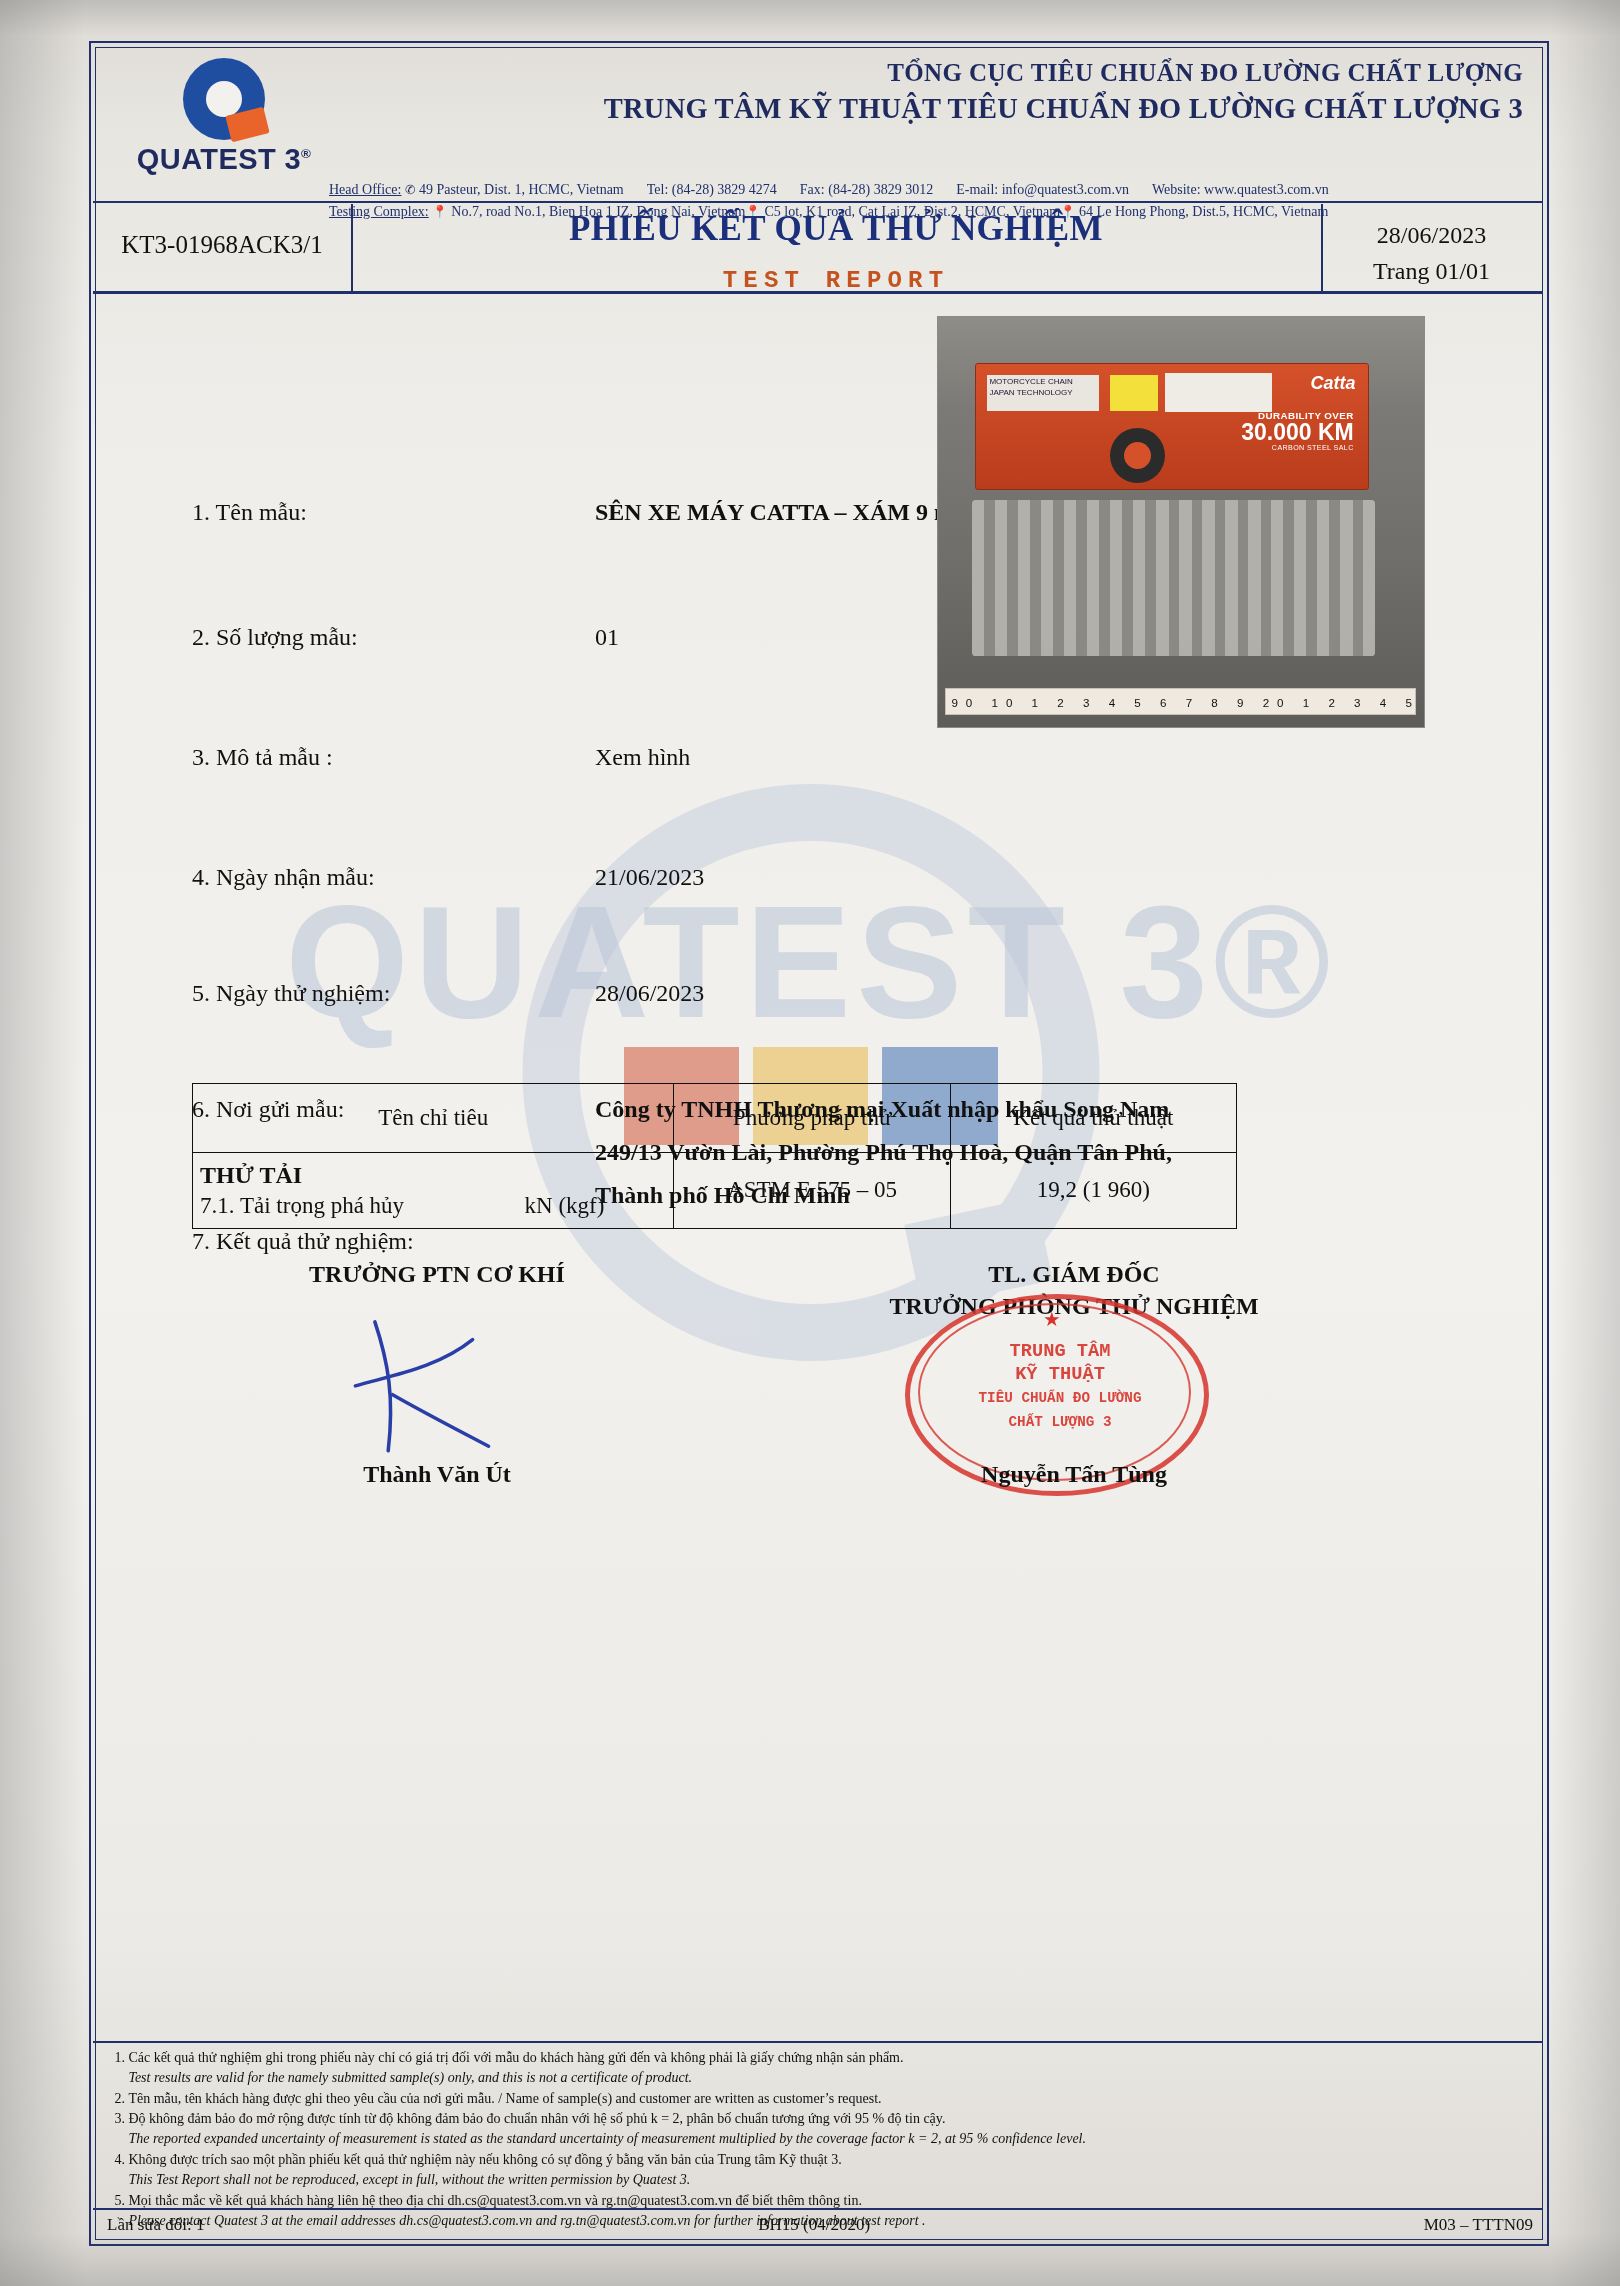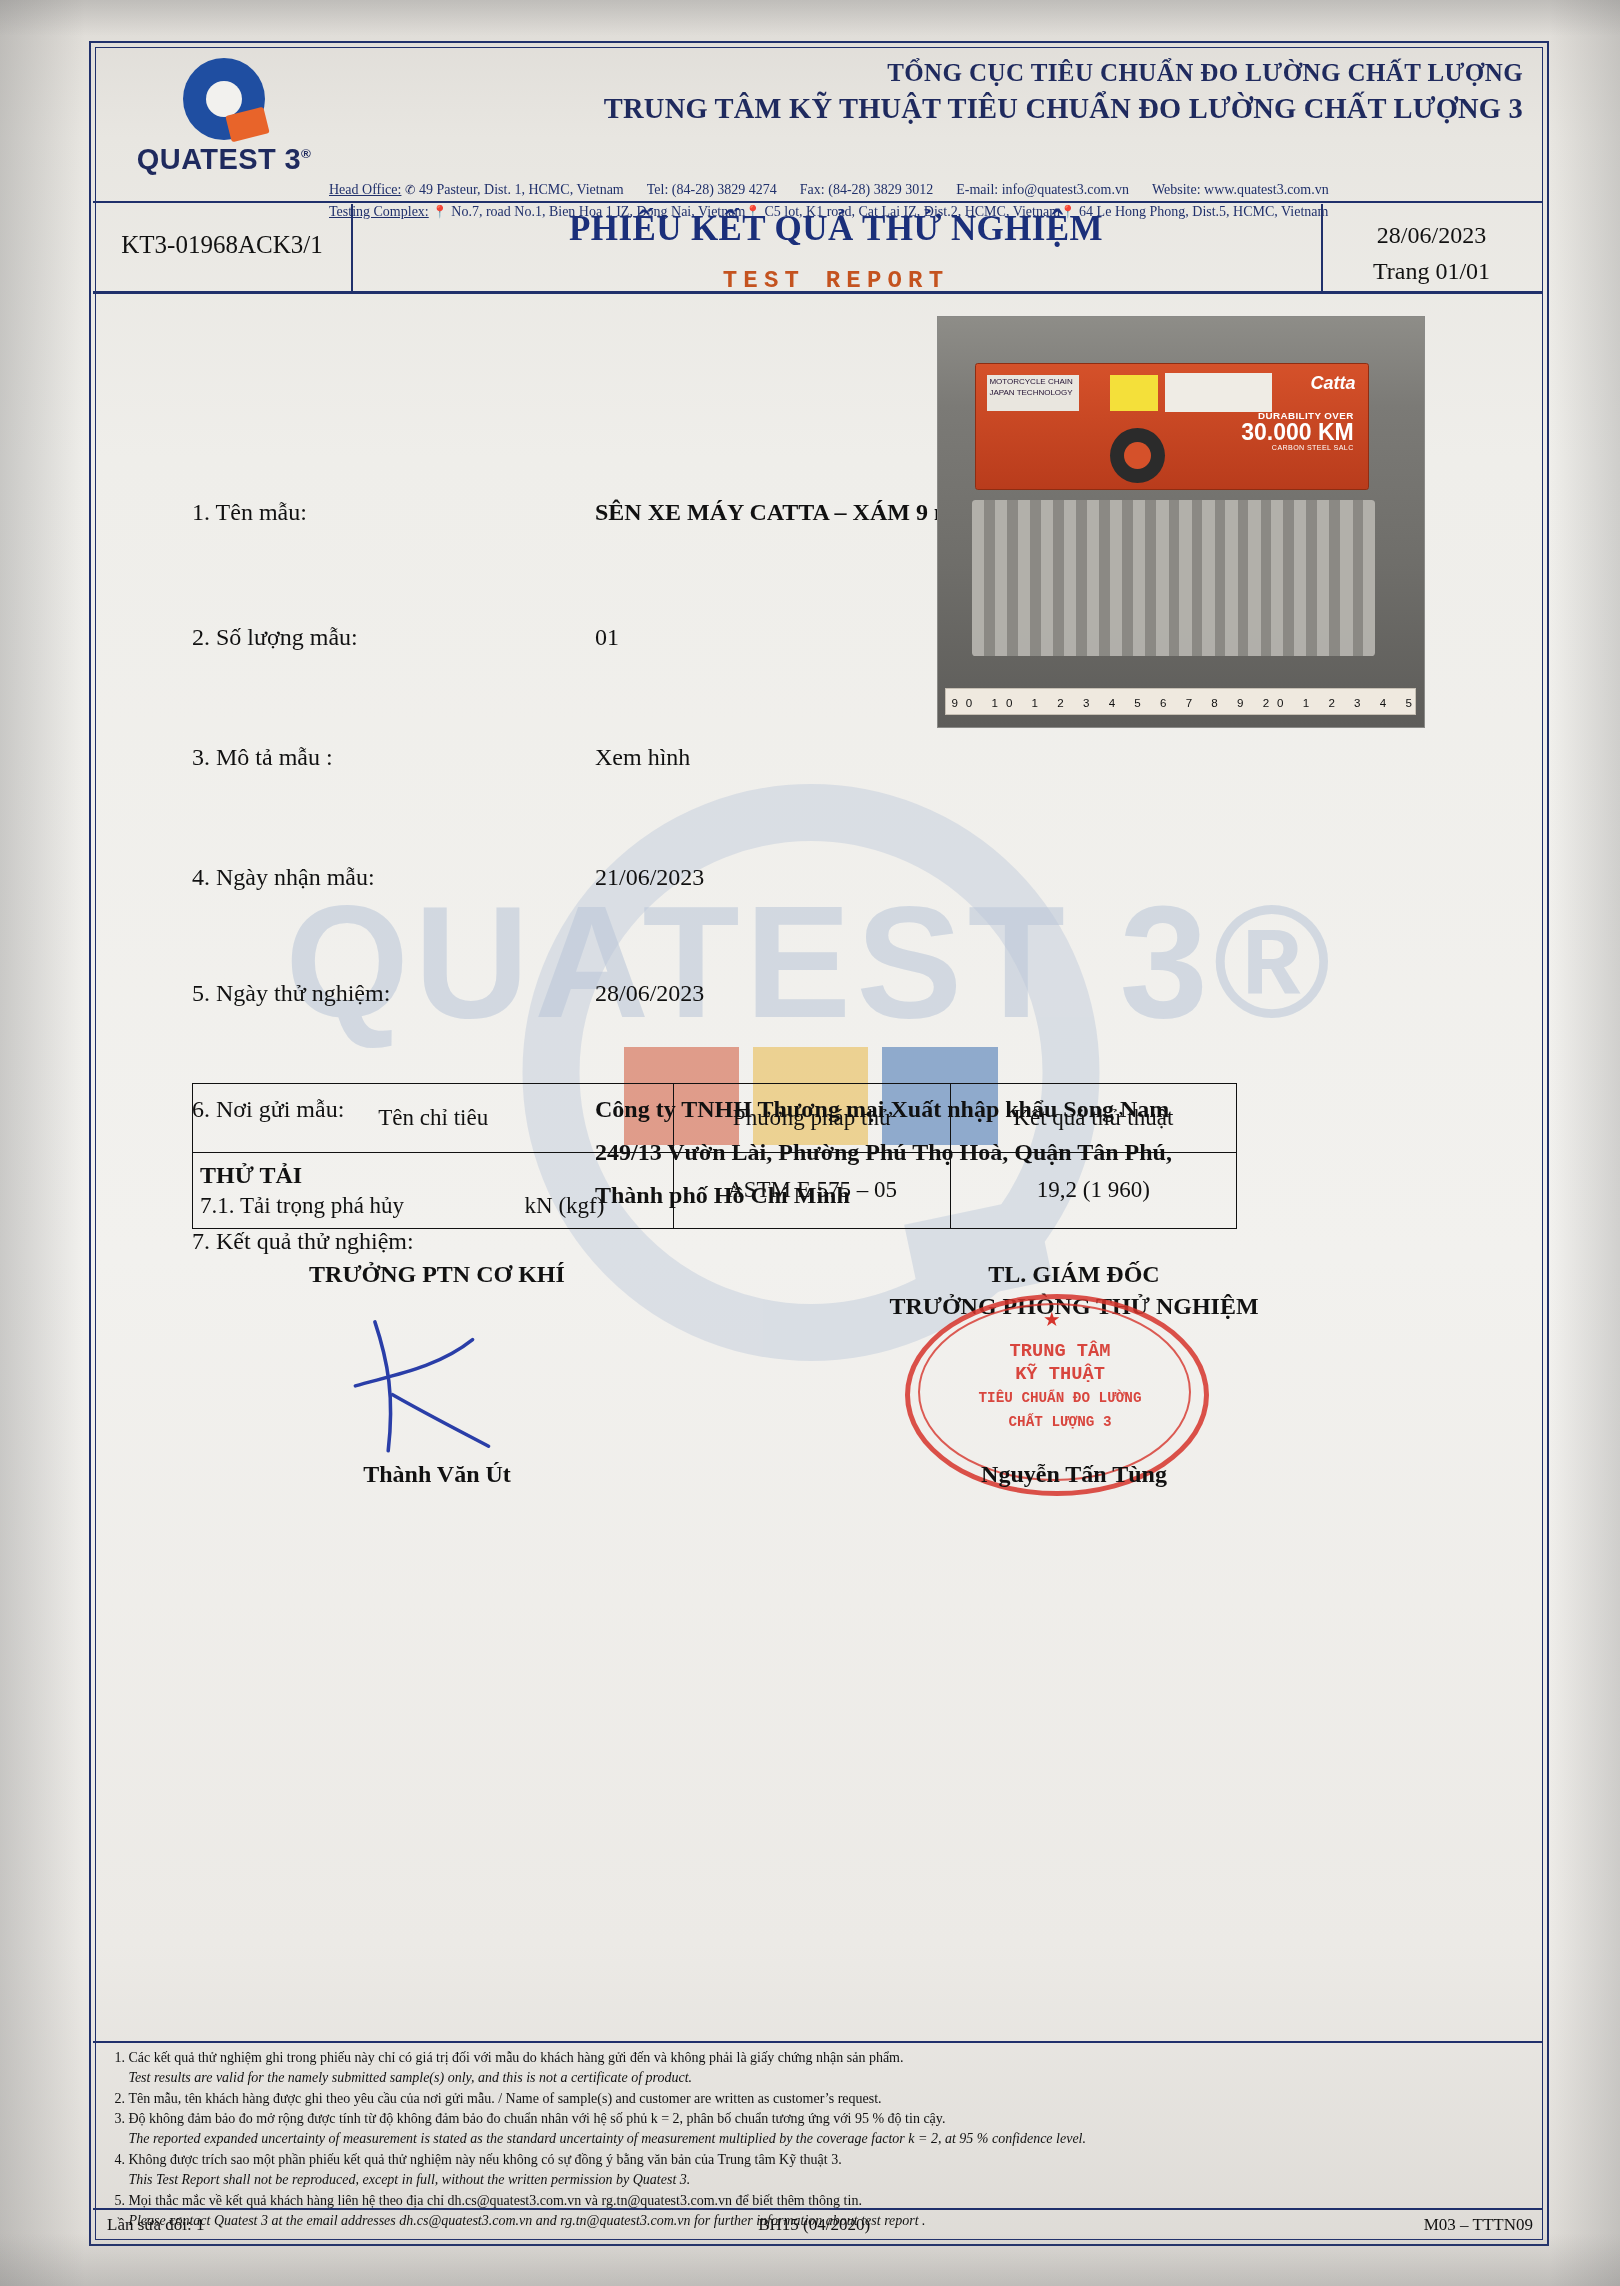--- a/index.html
+++ b/index.html
@@ -87,21 +87,21 @@
   .fval{position:absolute;left:595px;font-size:24px;color:#111;}
   .fval.b{font-weight:bold;}
 
   .photo{
     position:absolute;left:937px;top:316px;width:486px;height:410px;
     background:#6b6b68;overflow:hidden;border:0.9px solid #8a8a87;
   }
   .ph-bg{position:absolute;inset:0;background:
      linear-gradient(180deg,#8e8d88 0%,#7b7a76 22%,#6f6e6a 60%,#5d5c59 100%);}
   .ph-box{position:absolute;left:37px;top:46px;width:392px;height:125px;background:linear-gradient(180deg,#d5512a,#b93c1c);border:1.8px solid #8e2d12;border-radius:2.7px;}
-  .ph-box .lbl-l{position:absolute;left:10.7px;top:10.7px;width:92px;height:36px;background:#e9e6df;color:#213;font-family:"Liberation Sans",sans-serif;font-size:8px;line-height:10.7px;padding:2.7px;box-sizing:border-box;}
+  .ph-box .lbl-l{position:absolute;left:10.7px;top:10.7px;width:112px;height:36px;background:#e9e6df;color:#213;font-family:"Liberation Sans",sans-serif;font-size:8px;line-height:10.7px;padding:2.7px;box-sizing:border-box;}
   .ph-box .lbl-s{position:absolute;left:134px;top:10.7px;width:48px;height:36px;background:#f4e03a;}
   .ph-box .lbl-r{position:absolute;left:189px;top:9px;width:107px;height:39px;background:#efece5;}
   .ph-box .brand{position:absolute;right:12.5px;top:9px;font-family:"Liberation Sans",sans-serif;font-weight:bold;font-size:18px;color:#fff;font-style:italic;}
   .ph-box .dur{position:absolute;right:14.3px;top:46px;text-align:right;font-family:"Liberation Sans",sans-serif;color:#fff;}
   .ph-box .dur b{display:block;font-size:9.8px;letter-spacing:0.4px;}
   .ph-box .dur span{display:block;font-size:23px;font-weight:bold;line-height:23px;}
   .ph-box .dur i{display:block;font-size:7.1px;font-style:normal;letter-spacing:0.4px;}
   .ph-circ{position:absolute;left:134px;top:64px;width:55px;height:55px;border-radius:50%;background:#2b2b2b;}
   .ph-circ:after{content:"";position:absolute;left:14.3px;top:14.3px;width:27px;height:27px;border-radius:50%;background:#d5512a;}
   .ph-chain{position:absolute;left:34px;top:183px;width:403px;height:156px;

